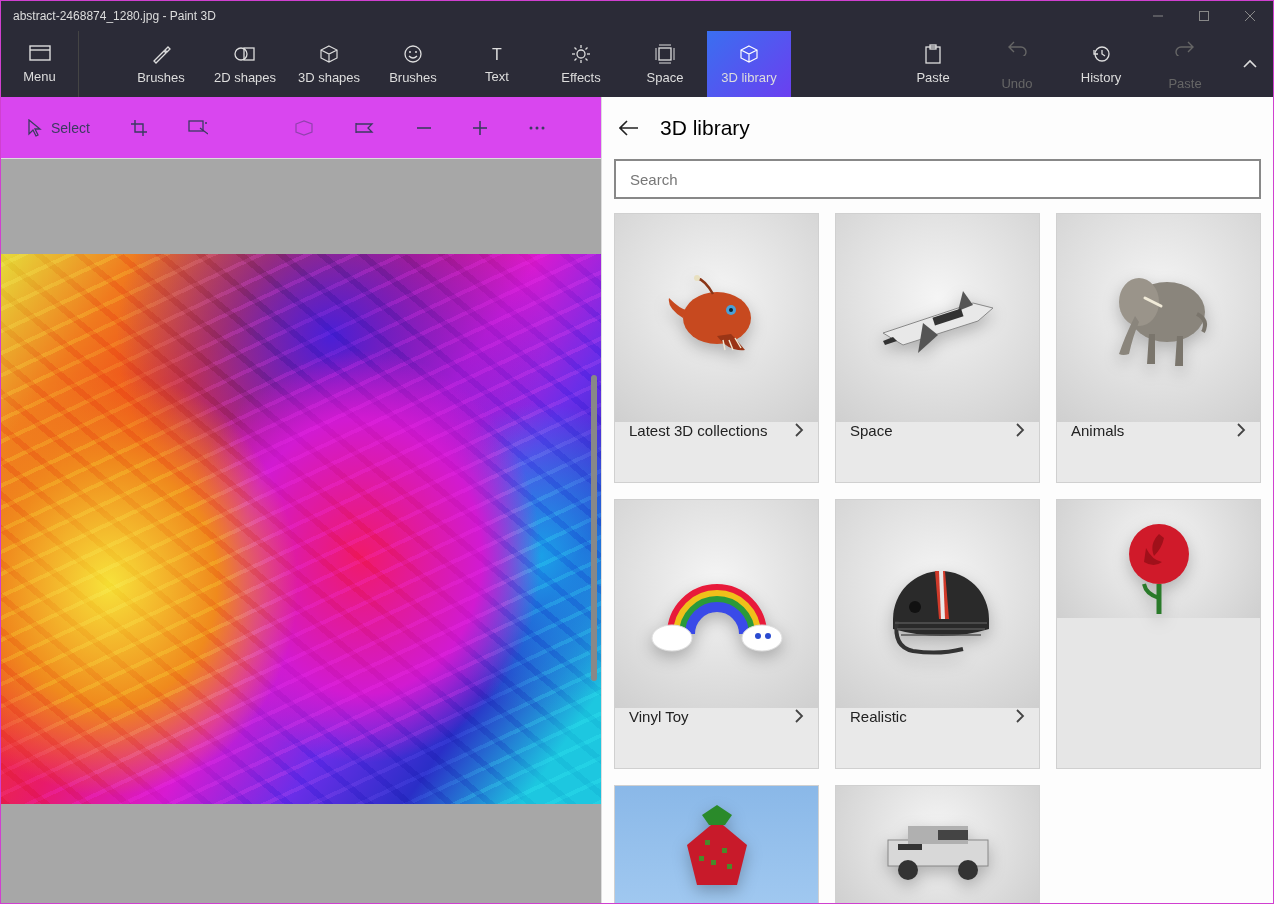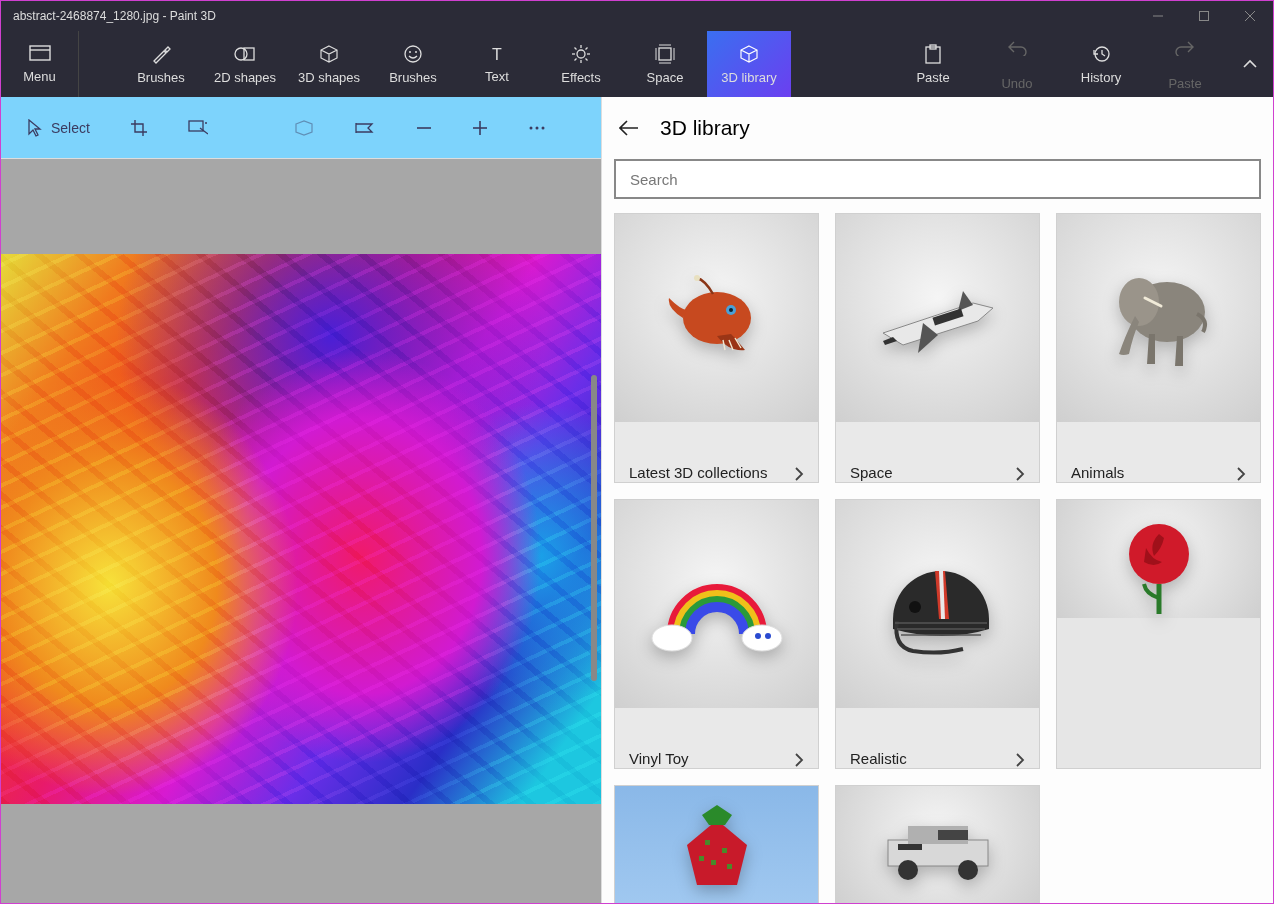--- a/index.html
+++ b/index.html
@@ -15,21 +15,21 @@
 .ribbon .rbtn { width: 84px; display: flex; flex-direction: column; align-items: center; justify-content: center; color: #ddd; font-size: 13px; gap: 6px; }
 .ribbon .rbtn.menu { width: 78px; border-right: 1px solid #444; margin-right: 40px; }
 .ribbon .rbtn.active { background: linear-gradient(135deg, #3a6ff0, #6b3ff0); }
 .ribbon .rbtn.disabled { color: #666; gap: 20px; }
 .ribbon .spacer { flex: 1; }
 .ribbon .expand { width: 46px; display: flex; align-items: center; justify-content: center; color: #ddd; }
 
 .body { flex: 1; display: flex; overflow: hidden; }
 
 .workspace { width: 600px; display: flex; flex-direction: column; background: #a7a7a7;}
-.subtoolbar { height: 62px; background: #7dd3fc; display: flex; align-items: center; padding: 0 14px; gap: 16px; border-bottom: 1px solid #ddd; }
+.subtoolbar { height: 62px; background: #d946ef; display: flex; align-items: center; padding: 0 14px; gap: 16px; border-bottom: 1px solid #ddd; }
 .subtoolbar .tbtn { display: flex; align-items: center; gap: 8px; height: 62px; padding: 0 12px; color: #3b3b60; font-size: 14px; }
 .subtoolbar .sep { width: 30px; }
 
 .canvas-area { flex: 1; position: relative; overflow: hidden; }
 .canvas-image { position: absolute; left: 0; top: 95px; width: 600px; height: 550px; background: linear-gradient(125deg,#e6db3a 0%,#f07a1e 14%,#ef3a1a 28%,#e81a6a 42%,#d71ad1 55%,#6a2ee8 68%,#2a2ec7 80%,#1dc7e0 92%); }
 .canvas-image::before{content:"";position:absolute;inset:0;background:radial-gradient(ellipse 45% 55% at 18% 60%,#f7e23a 0%,#f08a1d 40%,transparent 70%),radial-gradient(ellipse 40% 50% at 60% 55%,#f01a6a 0%,#d11ad1 50%,transparent 75%),radial-gradient(ellipse 55% 60% at 55% 15%,#4a1fd6 0%,transparent 65%),radial-gradient(ellipse 30% 40% at 90% 55%,#1aa0e8 0%,transparent 70%);mix-blend-mode:normal;}
 .canvas-image::after{content:"";position:absolute;inset:0;background:repeating-linear-gradient(40deg,rgba(0,0,0,0.18) 0 6px,transparent 6px 26px),repeating-linear-gradient(-25deg,rgba(255,255,255,0.22) 0 4px,transparent 4px 20px);mix-blend-mode:overlay;opacity:.85;}
 .canvas-scroll { position: absolute; right: 4px; top: 216px; width: 6px; height: 306px; background: #888; border-radius: 3px; }
 
 .panel { flex: 1; background: #fdfdfd; border-left: 1px solid #ddd; display: flex; flex-direction: column; overflow: hidden; }
@@ -38,21 +38,21 @@
 .panel-header h2 { font-size: 21px; font-weight: 400; }
 
 .panel-body { flex:1; padding: 0 12px 12px 12px; overflow-y: auto; }
 .search-box { width: 100%; height: 40px; border: 2px solid #888; padding: 0 14px; font-size: 15px; margin-bottom: 14px; background:#fff; }
 .search-box::placeholder { color: #777; }
 
 .grid { display: grid; grid-template-columns: repeat(3, 1fr); gap: 16px; }
 .card { background: #e6e6e6; border: 1px solid #d0d0d0; display: flex; flex-direction: column; cursor: pointer; }
 .card .thumb { height: 208px; background: radial-gradient(circle at 50% 40%, #f5f5f5, #cfcfcf); display:flex; align-items:center; justify-content:center; position:relative; }
 .card.partial .thumb { height: 118px; }
-.card .label { height: 60px; display: flex; align-items: flex-end; justify-content: space-between; padding: 0 14px; font-size: 15px; color: #222; background: #e9e9e9; }
+.card .label { height: 60px; display: flex; align-items: flex-start; justify-content: space-between; padding: 0 14px; font-size: 15px; color: #222; background: #e9e9e9; }
 .card .label span.txt { max-width: 140px; line-height: 1.2; }
 
 .icon-svg { display:block; }
 .thumb svg { filter: drop-shadow(0 6px 8px rgba(0,0,0,0.25)); }
 </style>
 </head>
 <body>
 
 <div class="window">
   <div class="titlebar">

